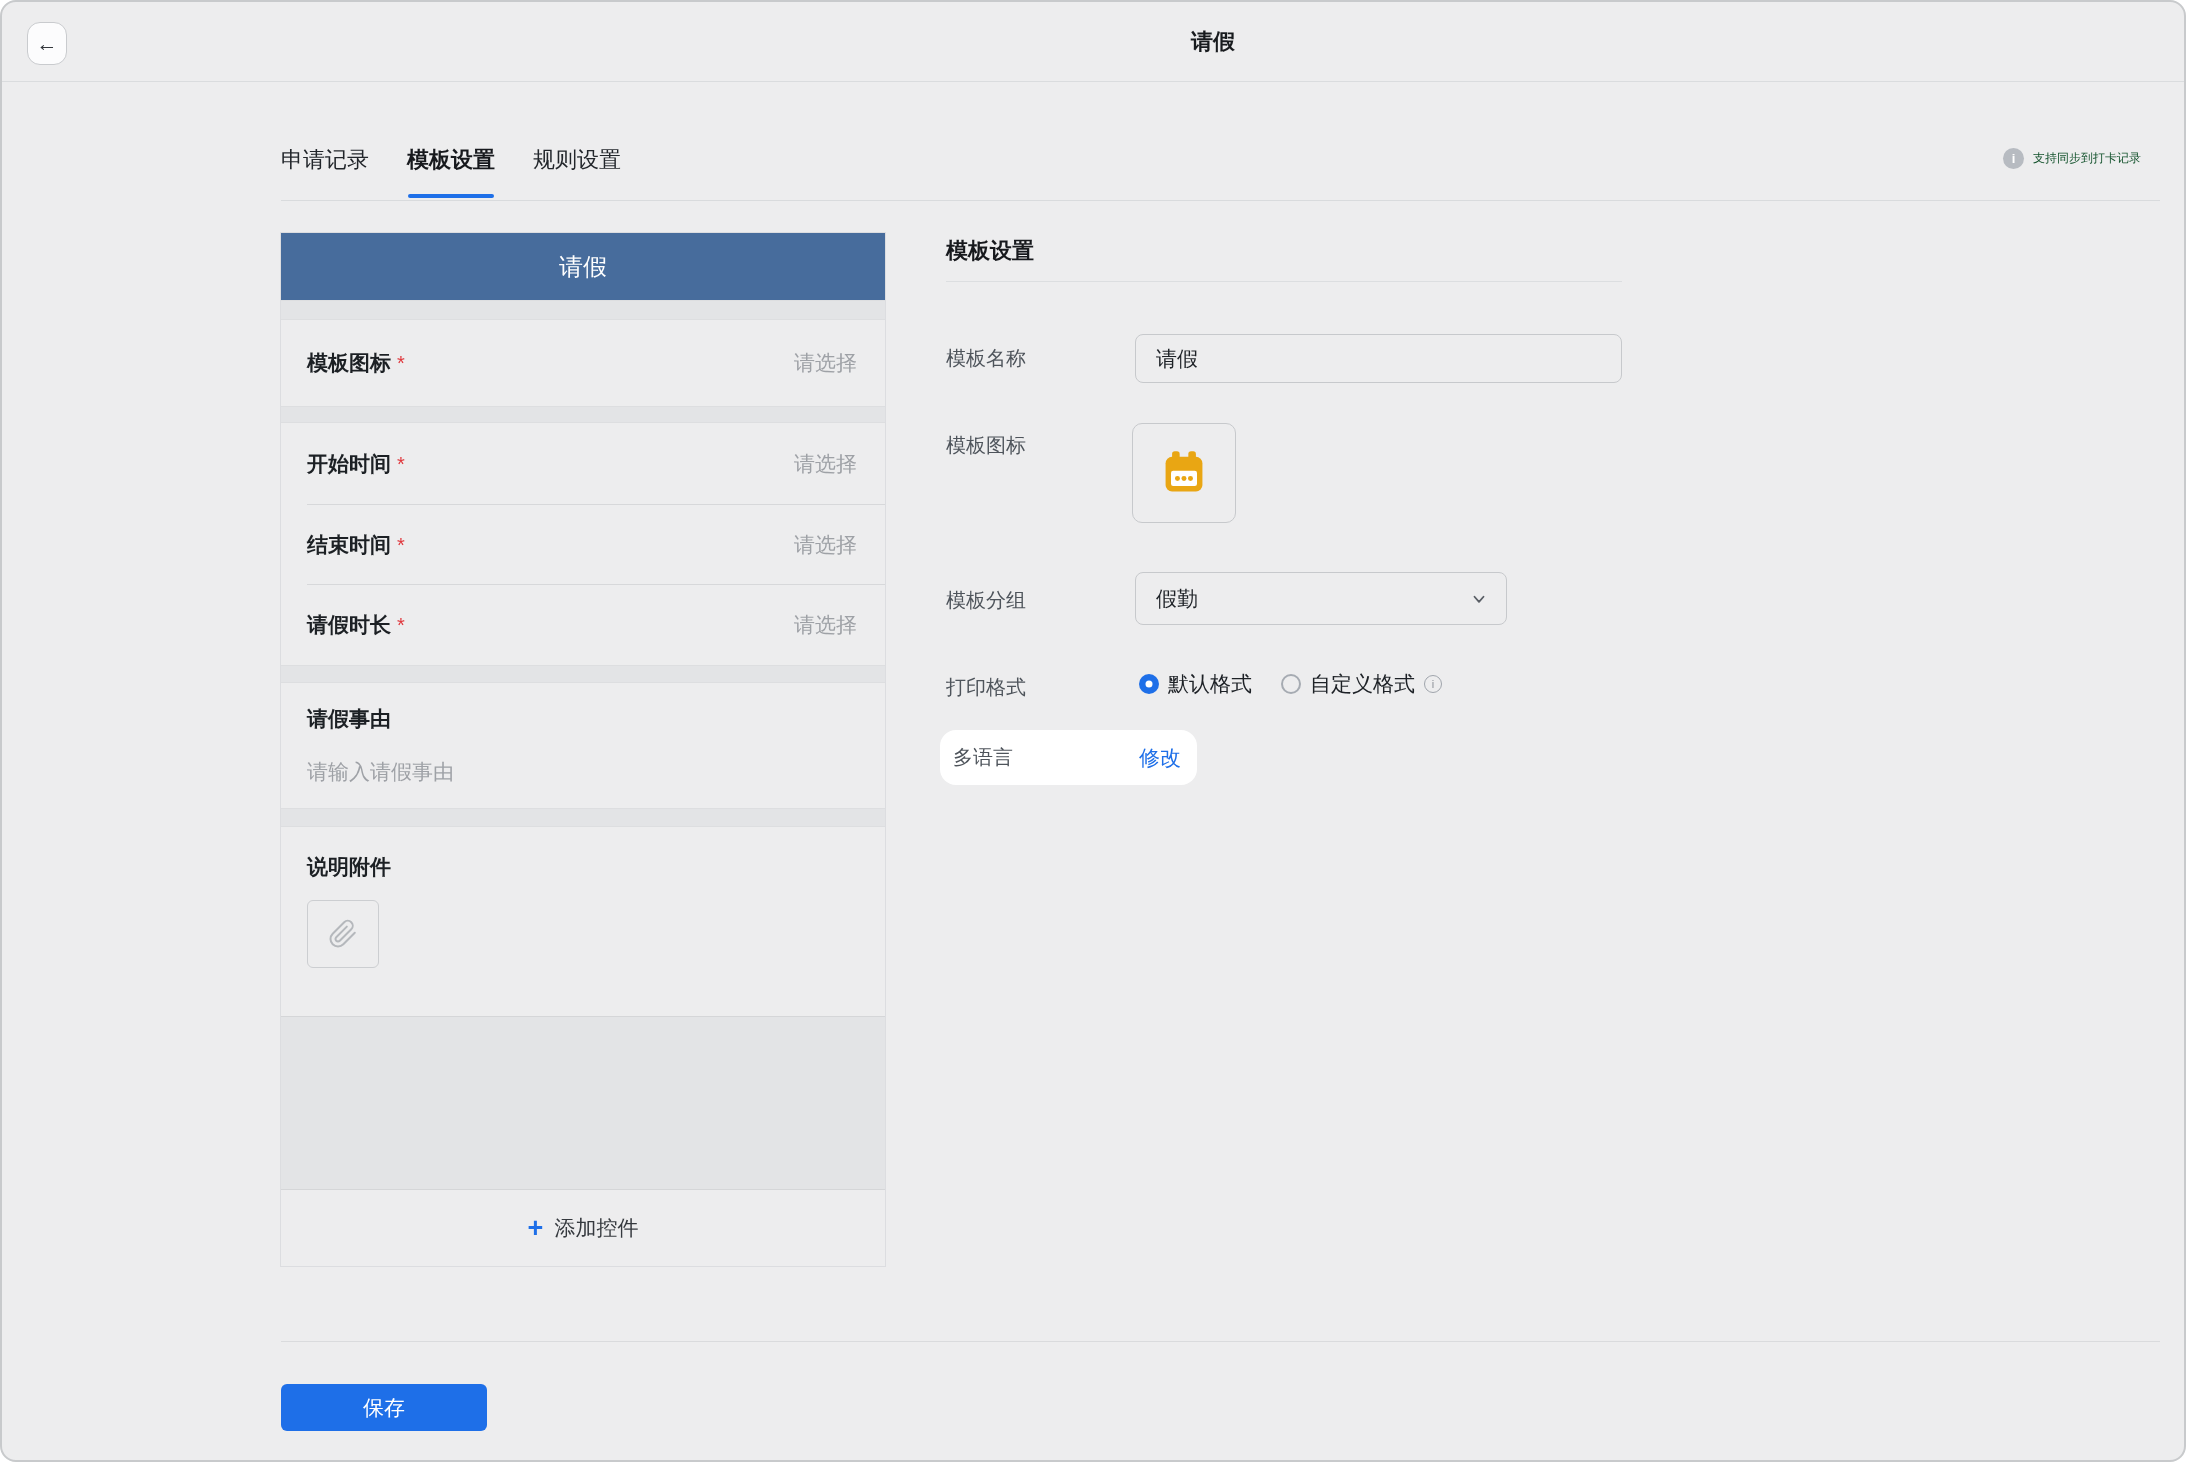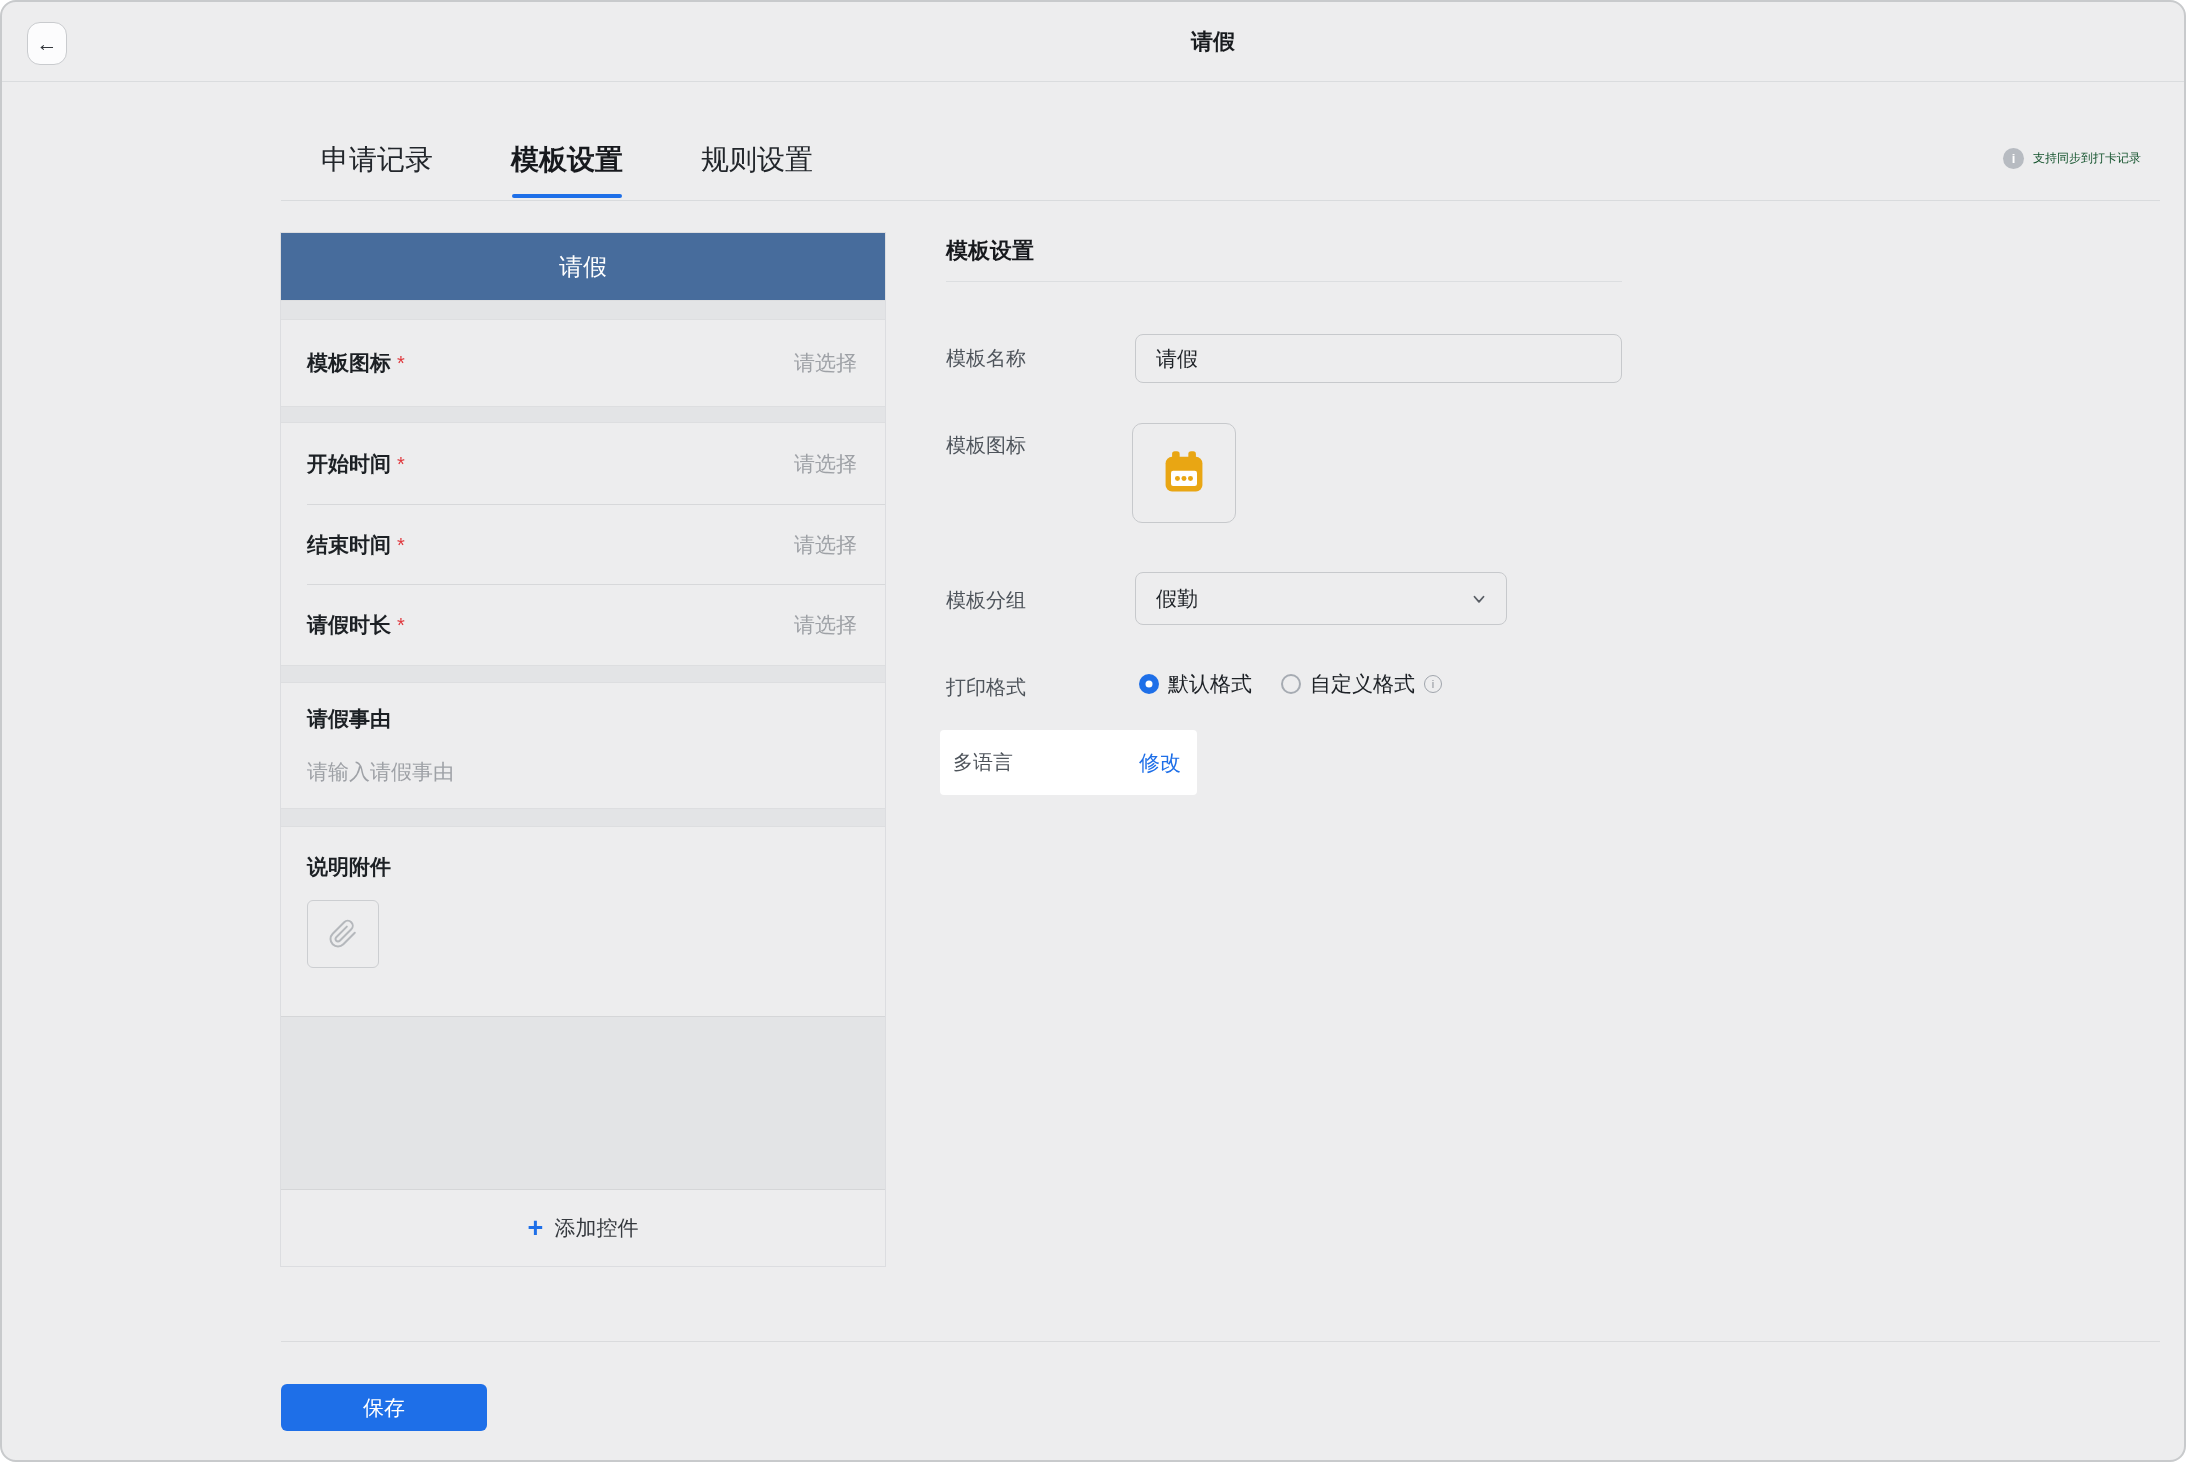--- a/index.html
+++ b/index.html
@@ -39,23 +39,22 @@
   }
   
   .tabbar-line{
     position:absolute;left:279px;top:198px;width:1879px;height:1px;background:#d9dbdd;
   }
   .tabs{
     position:absolute;left:279px;top:140px;height:36px;
     display:flex;gap:38px;align-items:center;
   }
   .tab{
-    position:relative;font-size:28px;color:#22262b;cursor:pointer;white-space:nowrap;
+    position:relative;font-size:22px;color:#22262b;cursor:pointer;white-space:nowrap;
     line-height:36px;
-    margin-left:40px;
   }
   .tab.active{font-weight:700;color:#17191d;}
   .tab.active::after{
     content:"";position:absolute;left:1px;right:1px;bottom:-20px;height:4px;
     border-radius:2px;background:var(--accent);
   }
   .hint{
     position:absolute;right:43px;top:145px;height:22px;
     display:flex;align-items:center;gap:9px;
   }
@@ -141,22 +140,22 @@
     transform:translate(-50%,-50%);border-radius:50%;background:#fff;
   }
   .radio.off{border:2px solid #a6abb2;background:transparent;}
   .radio-label{margin-left:9px;font-size:21px;color:#1d2126;white-space:nowrap;}
   .info-outline{
     margin-left:9px;width:18px;height:18px;border-radius:50%;
     border:1.5px solid #a0a5ac;color:#8c9198;font-size:11px;
     display:flex;align-items:center;justify-content:center;flex:none;
   }
   .lang-box{
-    position:absolute;left:-6px;top:494px;width:257px;height:65px;
-    background:#ffffff;border-radius:4px;
+    position:absolute;left:-6px;top:494px;width:257px;height:55px;
+    background:#ffffff;border-radius:16px;
     display:flex;align-items:center;justify-content:space-between;
     padding:0 16px 0 13px;
   }
   .lang-label{font-size:20px;color:#4e545b;}
   .lang-action{font-size:21px;color:var(--accent);cursor:pointer;}
   
   .footer-line{position:absolute;left:279px;top:1339px;width:1879px;height:1px;background:#dadbdd;}
   .save-btn{
     position:absolute;left:279px;top:1382px;width:206px;height:47px;
     background:var(--accent);border:none;border-radius:6px;color:#fff;

